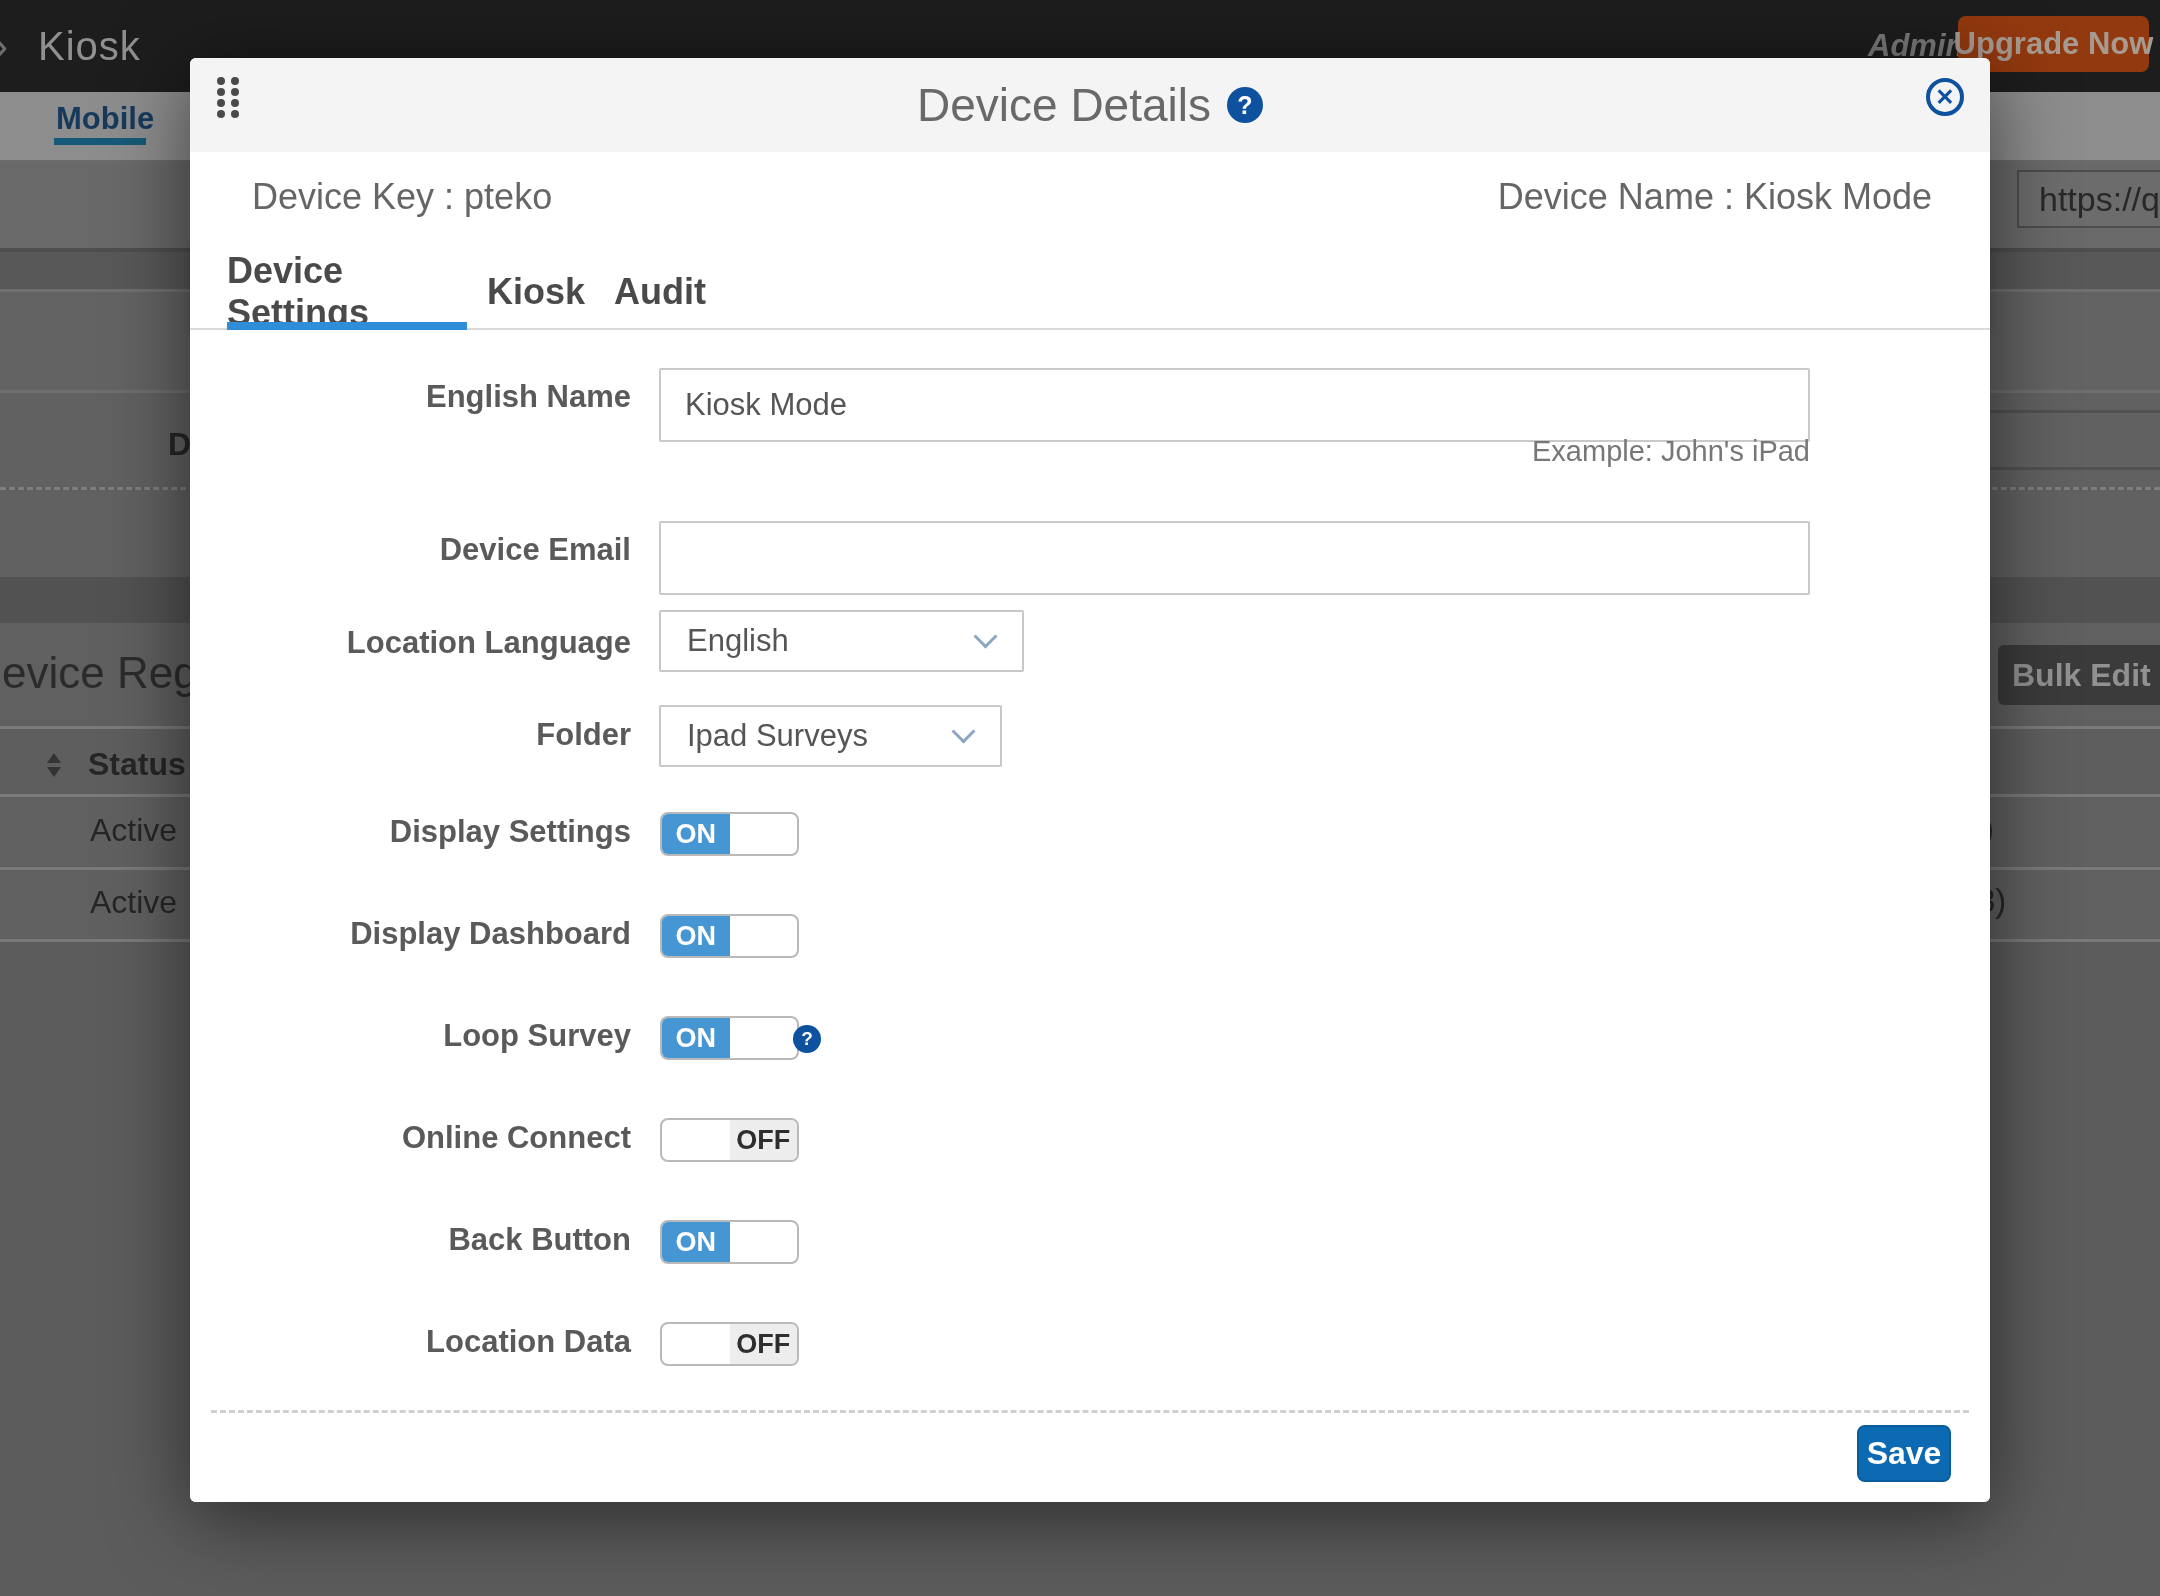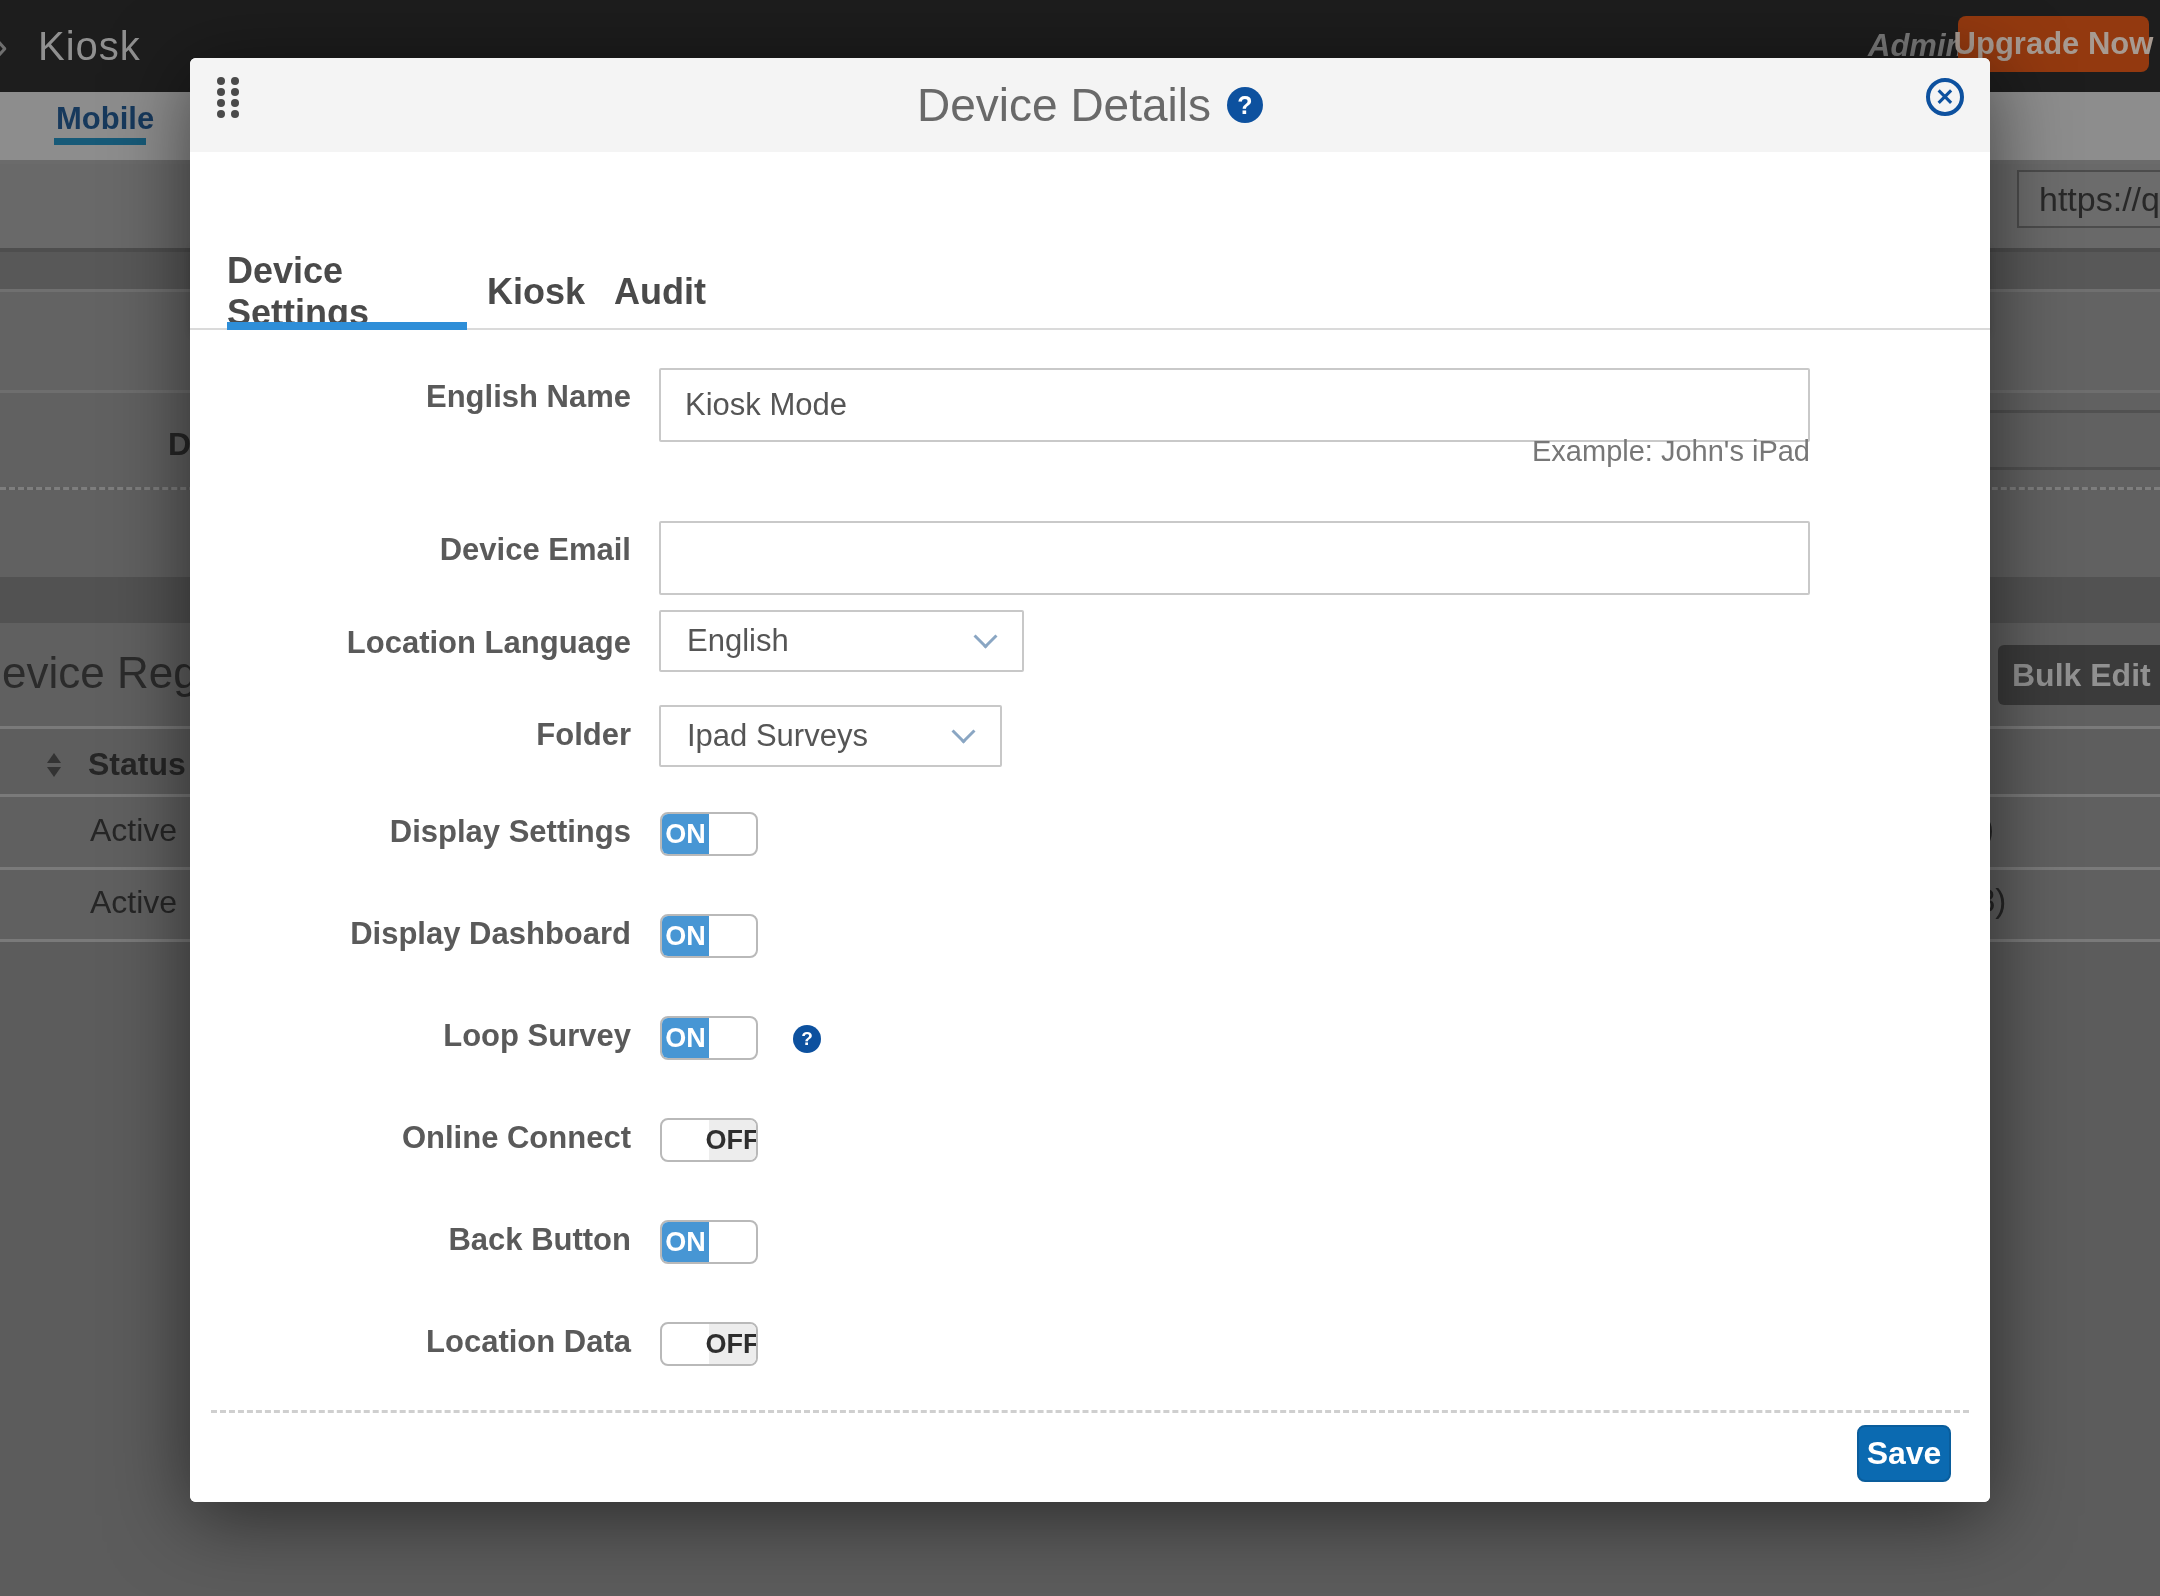--- a/index.html
+++ b/index.html
@@ -83,21 +83,21 @@
 
   .m-body { position:absolute; left:0; top:272px; width:1800px; height:1172px; background:#fff; border-radius:0 0 6px 6px; }
   .flabel { position:absolute; right:1359px; font-size:31px; font-weight:700; color:#5a5a5a; white-space:nowrap; line-height:36px; }
   .txt-input { position:absolute; left:469px; width:1151px; height:74px; border:2px solid #c9c9c9; border-radius:2px;
                font-family:"Liberation Sans",sans-serif; font-size:31px; color:#555; padding-left:24px; background:#fff; }
   .helper { position:absolute; right:180px; font-size:29px; color:#777; }
   .select { position:absolute; left:469px; height:62px; border:2px solid #c8c8c8; border-radius:2px; background:#fff;
             display:flex; align-items:center; font-size:31px; color:#555; padding-left:26px; cursor:pointer; }
   .select .chev { position:absolute; right:28px; top:16px; width:17px; height:17px;
                   border-right:3px solid #8aa6c3; border-bottom:3px solid #8aa6c3; transform:rotate(45deg); }
-  .toggle { position:absolute; left:470px; width:98px; height:44px; border:2px solid #b9b9b9; border-radius:8px;
+  .toggle { position:absolute; left:470px; width:139px; height:44px; border:2px solid #b9b9b9; border-radius:8px;
             background:#fff; overflow:hidden; cursor:pointer; }
   .toggle .half { position:absolute; top:0; width:50%; height:100%; display:flex; align-items:center; justify-content:center;
                   font-size:27px; font-weight:700; }
   .toggle.on .half { left:0; background:#4796d4; color:#fff; }
   .toggle.off .half { right:0; background:#ededed; color:#2e2e2e; }
   .help-sm { position:absolute; left:603px; width:28px; height:28px; border-radius:50%; background:#0d519f; color:#fff;
              font-size:19px; font-weight:700; display:flex; align-items:center; justify-content:center; cursor:pointer; }
   .m-divider { position:absolute; left:21px; right:21px; top:1352px; border-top:3px dashed #cfcfcf; }
   .save-btn { position:absolute; left:1667px; top:1367px; width:94px; height:57px; background:#0b6ab1; border:2px solid #0a5d9c;
               border-radius:8px; color:#fff; font-size:32px; font-weight:700; display:flex; align-items:center; justify-content:center; cursor:pointer; }
@@ -167,20 +167,24 @@
         <i></i>
         <i></i>
     </div>
     <div class="m-titlewrap">
       <span class="m-title">Device Details</span>
       <span class="help-badge">?</span>
     </div>
     <div class="m-close">✕</div>
   </div>
 
+  <div class="m-keyrow">
+    <span class="m-devkey">Device Key : pteko</span>
+    <span class="m-devname">Device Name : Kiosk Mode</span>
+  </div>
 
   <div class="m-tabs">
     <div class="m-tab t1 active">Device Settings</div>
     <div class="m-tab t2">Kiosk</div>
     <div class="m-tab t3">Audit</div>
   </div>
 
   <div class="m-body">
 
     <span class="flabel" style="top:49px">English Name</span>

